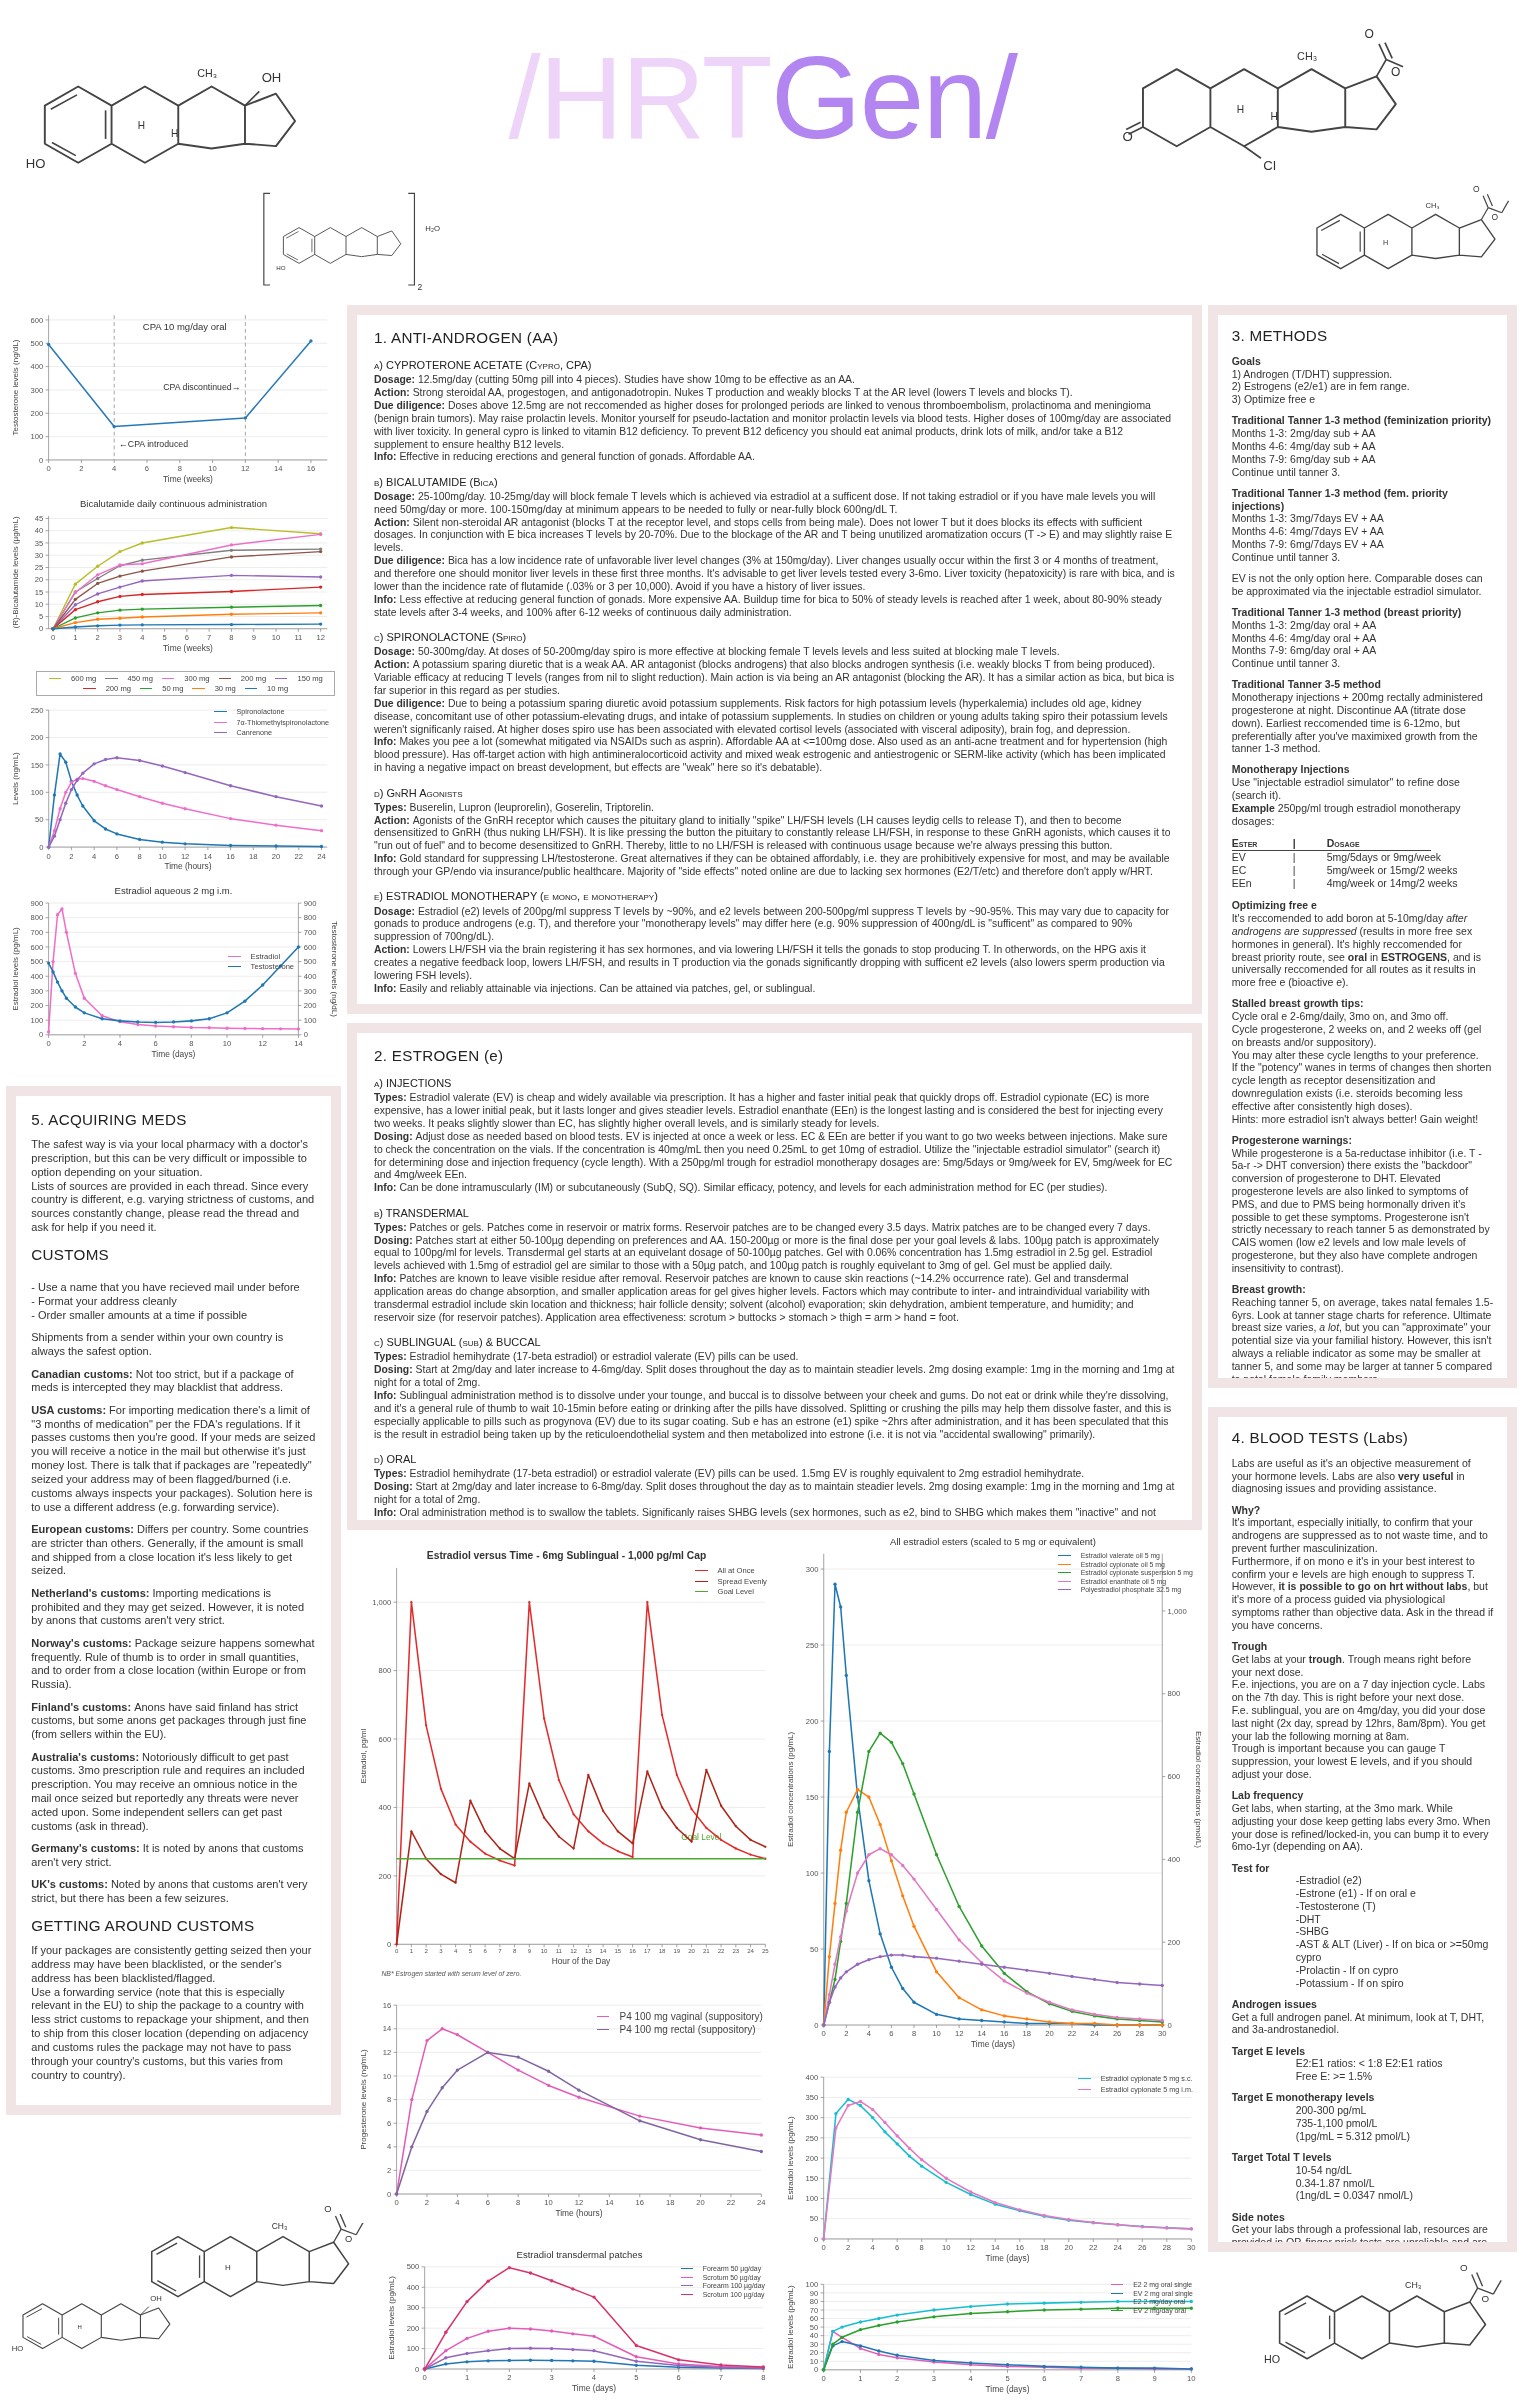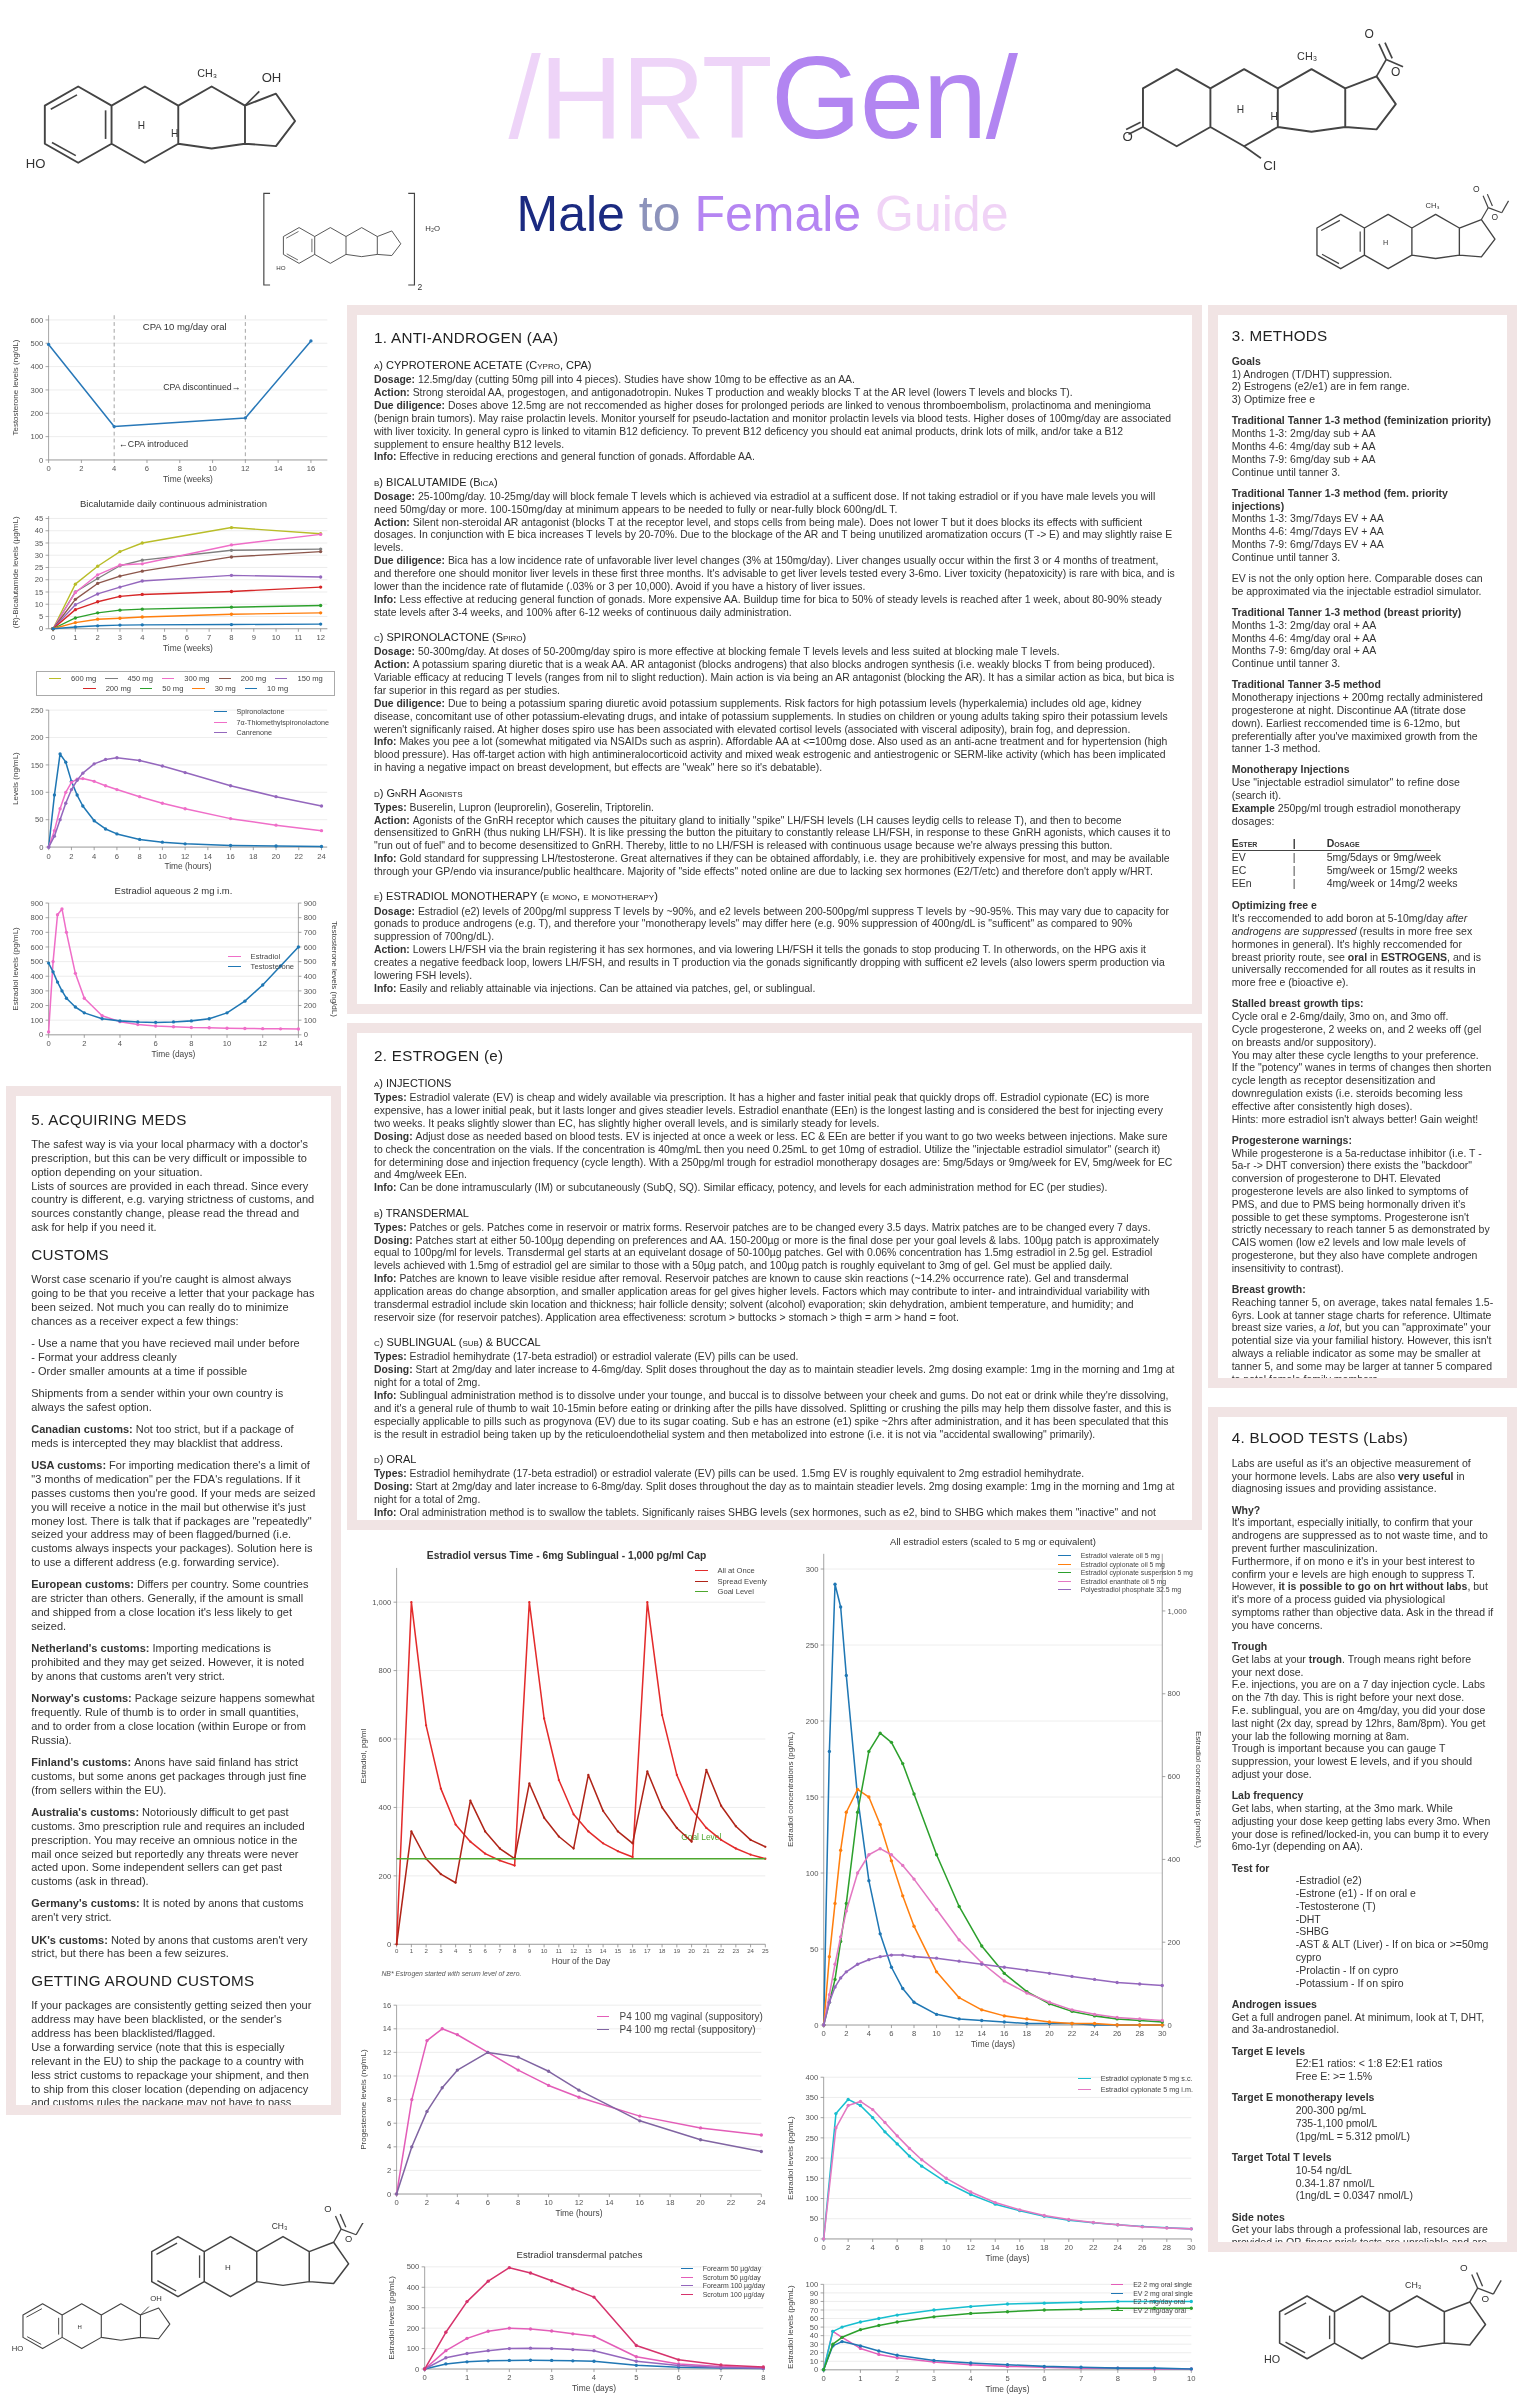--- a/index.html
+++ b/index.html
@@ -46,21 +46,20 @@
   
   .struct{position:absolute;}
   .struct svg{display:block;width:100%;height:100%;}
 </style>
 </head>
 <body>
 
 <div id="page">
 
   <div id="hdr-title"><span class="t1">/HRT</span><span class="t2">Gen/</span></div>
-  <div id="hdr-sub"><span class="m">Male</span><span class="to"> to </span><span class="f">Female</span><span class="g"> Guide</span></div>
 
   <div class="struct" id="s-tl" style="left: 21.3px; top: 19px; width: 305px; height: 197px;">
       <svg viewBox="-10 0 256 152" preserveAspectRatio="xMidYMid meet">
         <path d="M10,98 L10,66 L38,50 L66,66 L66,98 L38,114 Z M66,66 L94,50 L122,66 L122,98 L94,114 L66,98 M122,66 L150,50 L178,66 L178,98 L150,102 L122,98 M178,66 L204,56 L220,79 L204,100 L178,98" fill="none" stroke="#444" stroke-width="1.6" stroke-linejoin="round"></path>
         <line x1="15" y1="69" x2="37" y2="57" stroke="#444" stroke-width="1.4"></line>
         <line x1="61" y1="70" x2="61" y2="94" stroke="#444" stroke-width="1.4"></line>
         <line x1="36" y1="108" x2="16" y2="97" stroke="#444" stroke-width="1.4"></line>
         <line x1="178" y1="66" x2="190" y2="54" stroke="#444" stroke-width="1.4"></line>
         <text x="-6" y="118" font-size="11" fill="#333" text-anchor="start">HO</text>
         <text x="192" y="46" font-size="11" fill="#333" text-anchor="start">OH</text>
@@ -332,21 +331,20 @@
       <div class="blk-gap"></div>
       <p class="blk-bh">Side notes</p>
       <p class="blk-p">Get your labs through a professional lab, resources are provided in OP, finger prick tests are unreliable and are not recommended.</p>
     </section>
   <section class="panel" id="sec5">
       <div class="blk-h">5. ACQUIRING MEDS</div>
       <p class="blk-p">The safest way is via your local pharmacy with a doctor's prescription, but this can be very difficult or impossible to option depending on your situation.</p>
       <p class="blk-p">Lists of sources are provided in each thread. Since every country is different, e.g. varying strictness of customs, and sources constantly change, please read the thread and ask for help if you need it.</p>
       <div class="blk-gap"></div>
       <div class="blk-h">CUSTOMS</div>
-      <p class="blk-p">Worst case scenario if you're caught is almost always going to be that you receive a letter that your package has been seized. Not much you can really do to minimize chances as a receiver expect a few things:</p>
       <div class="blk-gap"></div>
       <p class="blk-ln">- Use a name that you have recieved mail under before</p>
       <p class="blk-ln">- Format your address cleanly</p>
       <p class="blk-ln">- Order smaller amounts at a time if possible</p>
       <div class="blk-gap"></div>
       <p class="blk-p">Shipments from a sender within your own country is always the safest option.</p>
       <div class="blk-gap"></div>
       <p class="blk-p"><b>Canadian customs: </b>Not too strict, but if a package of meds is intercepted they may blacklist that address.</p>
       <div class="blk-gap"></div>
       <p class="blk-p"><b>USA customs: </b>For importing medication there's a limit of "3 months of medication" per the FDA's regulations. If it passes customs then you're good. If your meds are seized you will receive a notice in the mail but otherwise it's just money lost. There is talk that if packages are "repeatedly" seized your address may of been flagged/burned (i.e. customs always inspects your packages). Solution here is to use a different address (e.g. forwarding service).</p>

